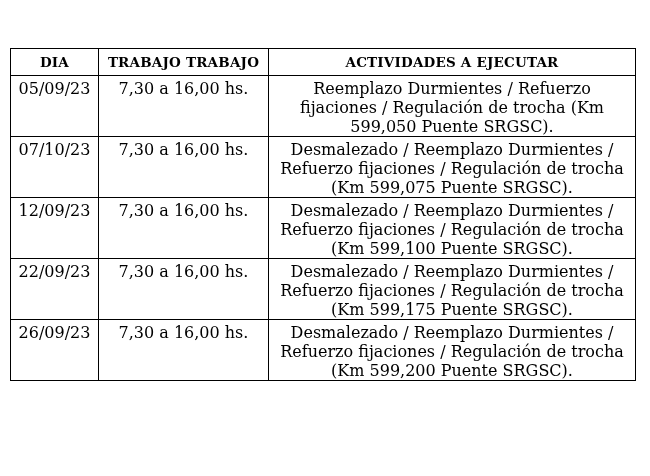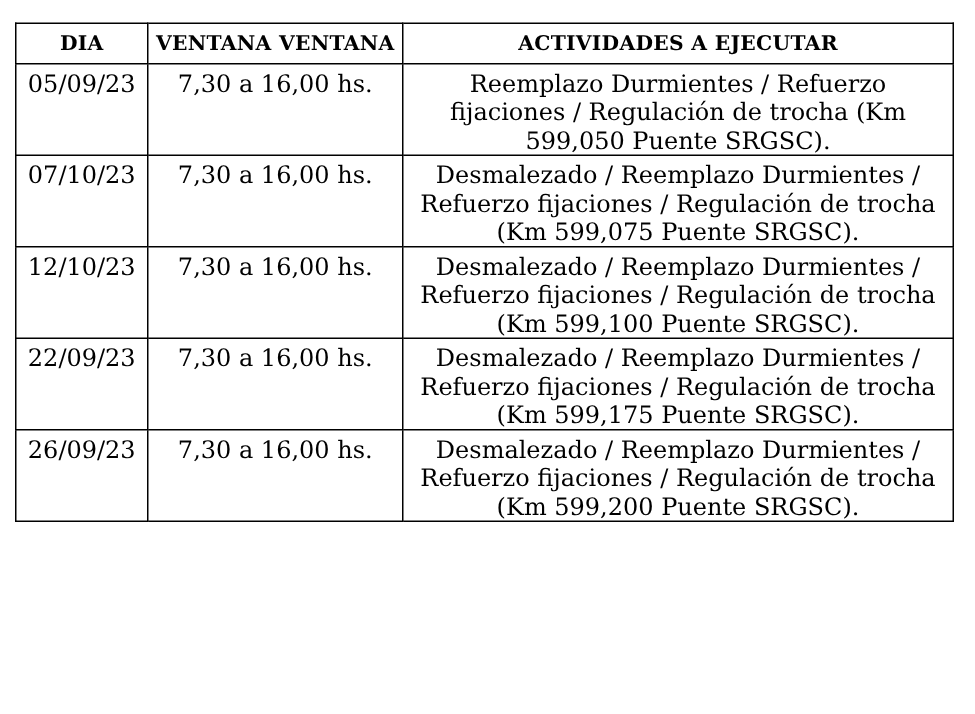--- a/index.html
+++ b/index.html
@@ -17,20 +17,21 @@
   .table-wrap {
     position: absolute;
     left: 10px;
     top: 15px;
     width: 625px;
   }
   table.schedule {
     border-collapse: collapse;
     width: 100%;
     table-layout: fixed;
+    margin-top: 33px;
   }
   table.schedule col.c-dia { width: 88px; }
   table.schedule col.c-ventana { width: 170px; }
   table.schedule col.c-actividades { width: 367px; }
   table.schedule th,
   table.schedule td {
     border: 1.5px solid #000000;
     text-align: center;
     overflow: hidden;
   }
@@ -61,39 +62,39 @@
 <div class="table-wrap">
   <table class="schedule">
     <colgroup>
       <col class="c-dia">
       <col class="c-ventana">
       <col class="c-actividades">
     </colgroup>
     <thead>
       <tr>
         <th>DIA</th>
-        <th>VENTANA VENTANA</th>
+        <th>TRABAJO TRABAJO</th>
         <th>ACTIVIDADES A EJECUTAR</th>
       </tr>
     </thead>
     <tbody id="schedule-body">
   <tr>
     <td class="dia">05/09/23</td>
     <td class="ventana">7,30 a 16,00 hs.</td>
     <td class="actividades">Reemplazo Durmientes / Refuerzo fijaciones / Regulación de trocha (Km 599,050 Puente SRGSC).</td>
   </tr>
 
   <tr>
     <td class="dia">07/10/23</td>
     <td class="ventana">7,30 a 16,00 hs.</td>
     <td class="actividades">Desmalezado / Reemplazo Durmientes / Refuerzo fijaciones / Regulación de trocha (Km 599,075 Puente SRGSC).</td>
   </tr>
 
   <tr>
-    <td class="dia">12/10/23</td>
+    <td class="dia">12/09/23</td>
     <td class="ventana">7,30 a 16,00 hs.</td>
     <td class="actividades">Desmalezado / Reemplazo Durmientes / Refuerzo fijaciones / Regulación de trocha (Km 599,100 Puente SRGSC).</td>
   </tr>
 
 
 
   <tr>
     <td class="dia">22/09/23</td>
     <td class="ventana">7,30 a 16,00 hs.</td>
     <td class="actividades">Desmalezado / Reemplazo Durmientes / Refuerzo fijaciones / Regulación de trocha (Km 599,175 Puente SRGSC).</td>

